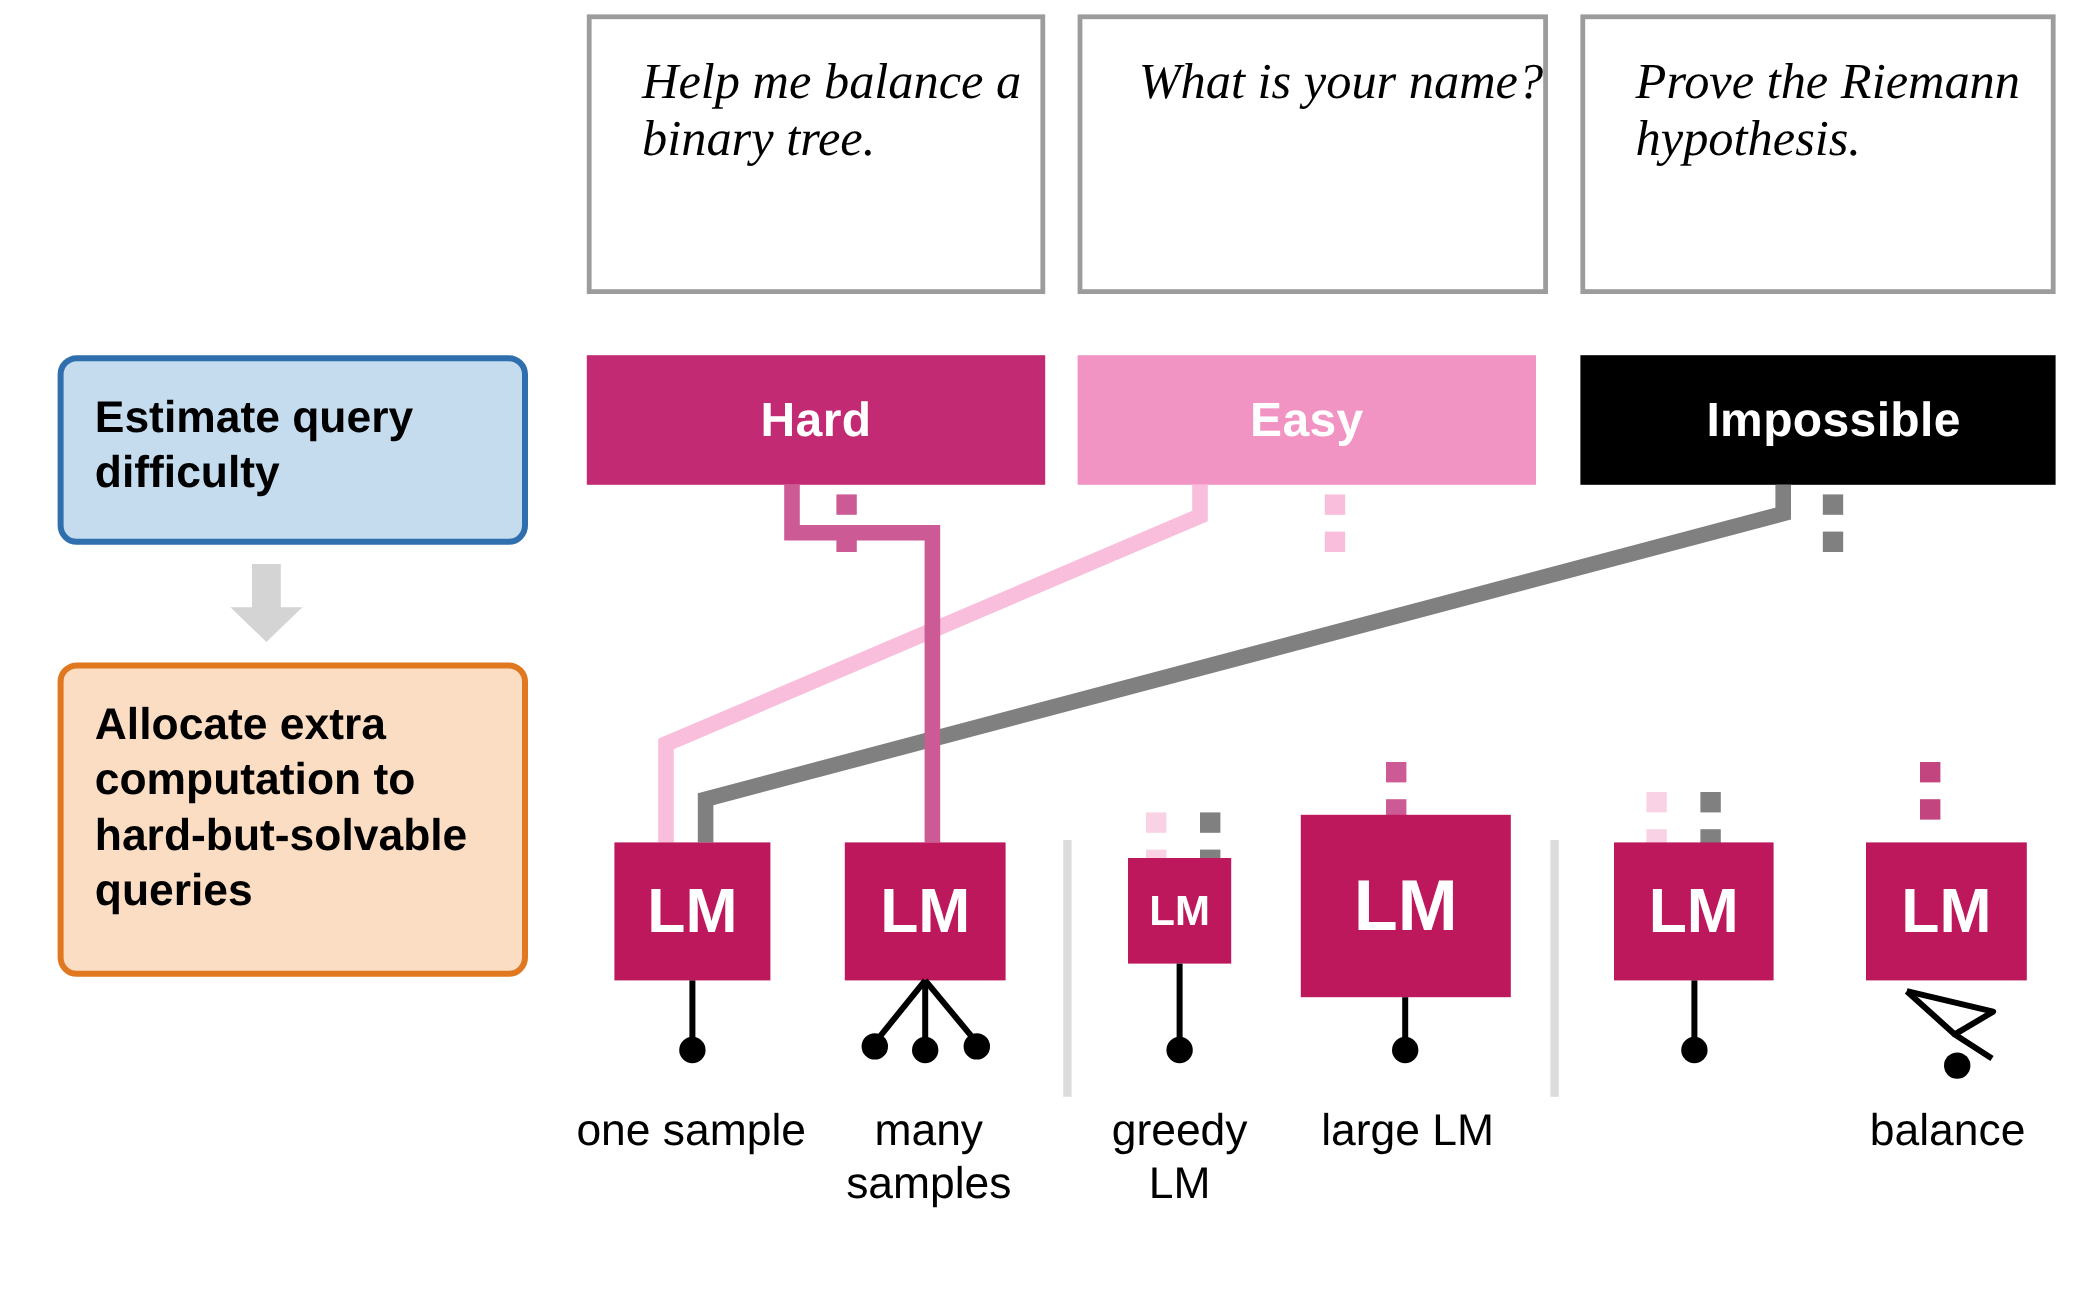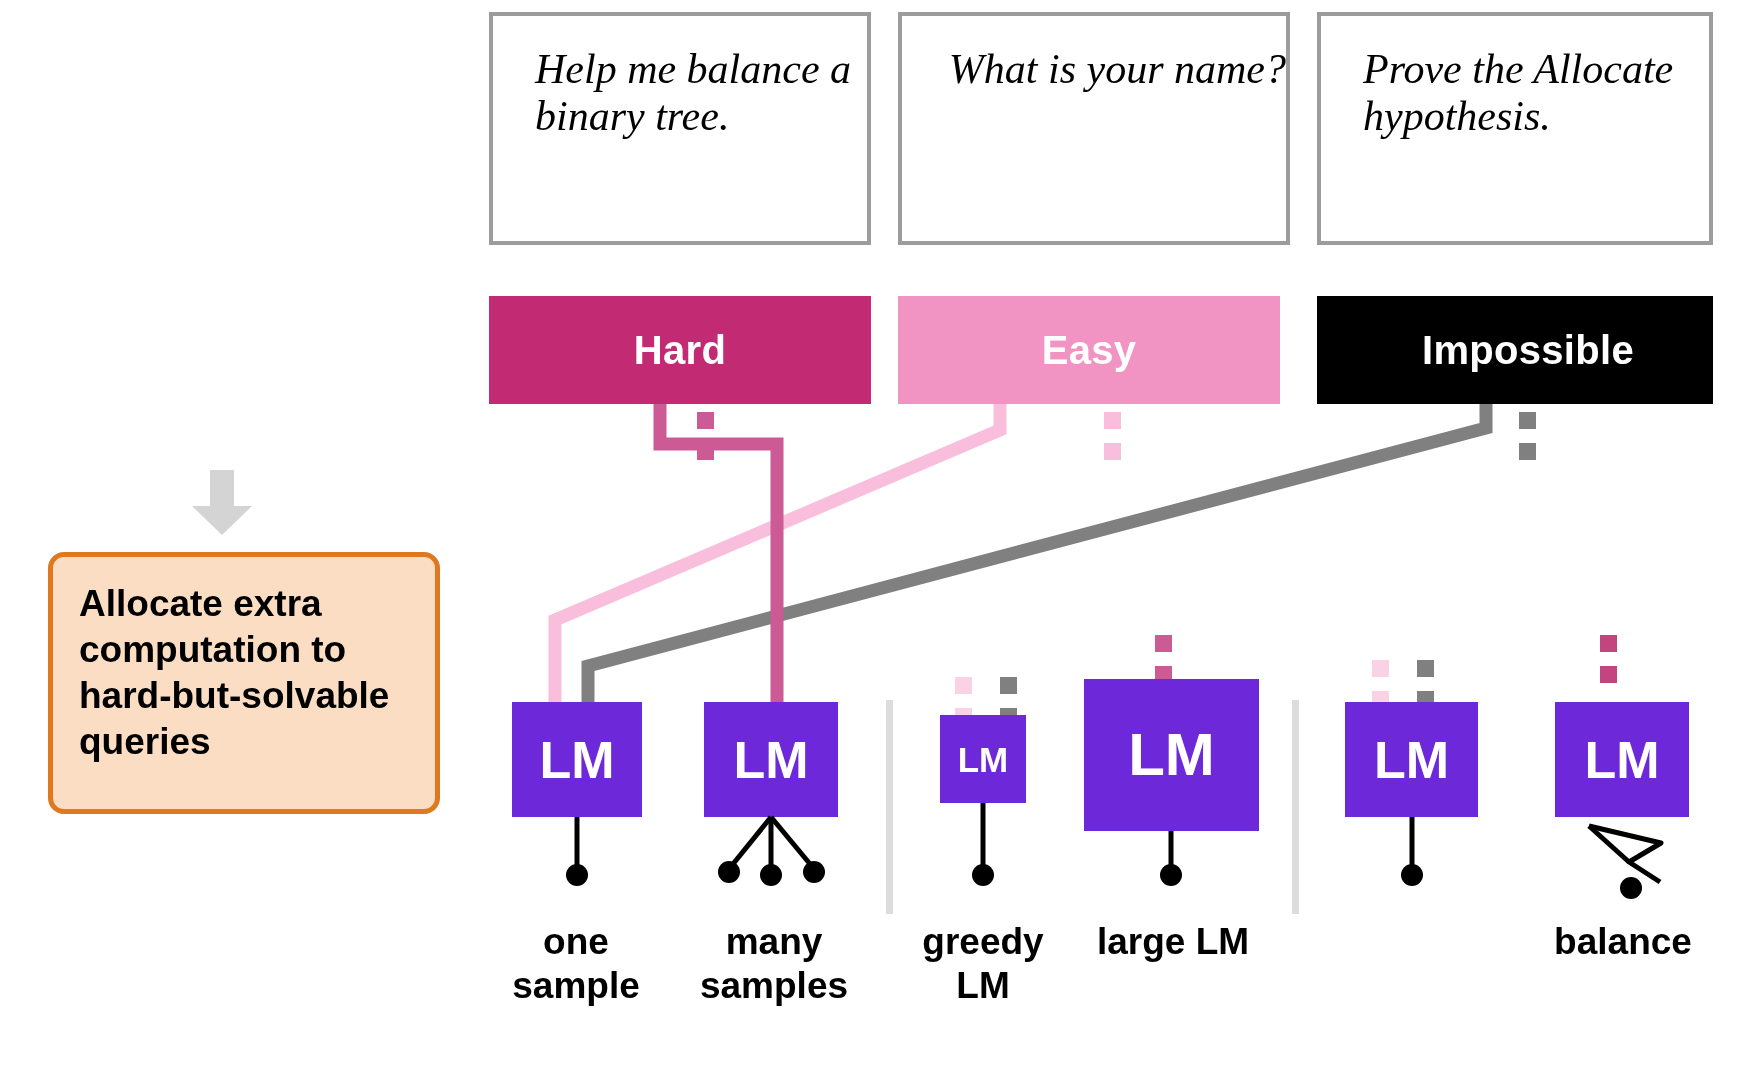--- a/index.html
+++ b/index.html
@@ -65,36 +65,35 @@
   }
   .colon-marker i + i { margin-top: 14px; }
 
   
   #routing { position: absolute; left: 0; top: 0; width: 1748px; height: 1084px; }
 
   
   .lm-box {
     position: absolute;
     box-sizing: border-box;
-    background: #6d28d9;
+    background: #be185d;
     color: #ffffff;
     display: flex;
     align-items: center;
     justify-content: center;
     font-weight: bold;
     line-height: 1;
   }
   
   .caption {
     position: absolute;
     text-align: center;
     font-size: 37px;
     line-height: 1.18;
     color: #000000;
-    font-weight: bold;
   }
   
   .divider {
     position: absolute;
     width: 7px;
     background: #dcdcdc;
   }
   
   .step-box {
     position: absolute;
@@ -120,21 +119,21 @@
     width: 64px; height: 66px;
   }
 </style>
 </head>
 <body>
 
 <div class="stage">
 
   <div class="query-box" id="query-0">Help me balance a binary tree.</div>
   <div class="query-box" id="query-1">What is your name?</div>
-  <div class="query-box" id="query-2">Prove the Allocate hypothesis.</div>
+  <div class="query-box" id="query-2">Prove the Riemann hypothesis.</div>
 
   <div class="difficulty-bar" id="bar-0">
     <span>Hard</span>
   </div>
   <div class="difficulty-bar" id="bar-1">
     <span>Easy</span>
   </div>
   <div class="difficulty-bar" id="bar-2">
     <span>Impossible</span>
   </div>
@@ -249,20 +248,23 @@
       <circle cx="1631" cy="888" r="11" fill="#000"></circle>
     </g>
   </svg>
 
   <div class="caption" style="left:476px; top:920px; width:200px;">one sample</div>
   <div class="caption" style="left:666px; top:920px; width:216px;">many samples</div>
   <div class="caption" style="left:902px; top:920px; width:162px;">greedy LM</div>
   <div class="caption" style="left:1092px; top:920px; width:162px;">large LM</div>
   <div class="caption" style="left:1548px; top:920px; width:150px;">balance</div>
 
+  <div class="step-box" id="step-0">
+    <span>Estimate query difficulty</span>
+  </div>
 
   <svg class="step-arrow" viewBox="0 0 64 66">
     <path d="M 20 0 L 44 0 L 44 36 L 62 36 L 32 65 L 2 36 L 20 36 Z" fill="#d4d4d4"></path>
   </svg>
 
   <div class="step-box" id="step-1">
     <span>Allocate extra computation to hard-but-solvable queries</span>
   </div>
 
 </div>

